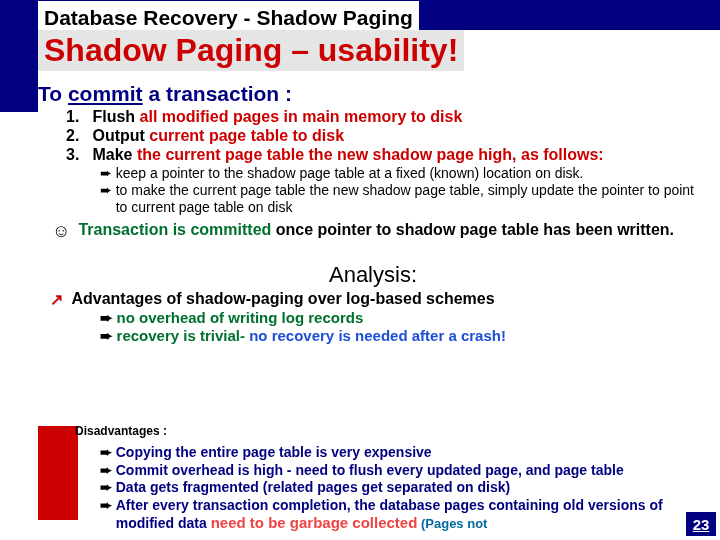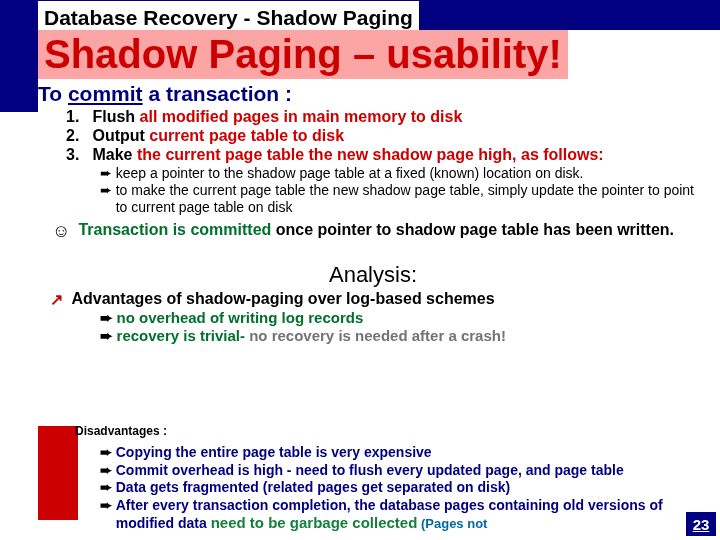--- a/index.html
+++ b/index.html
@@ -1,20 +1,20 @@
 <!DOCTYPE html>
 <html><head>
 <meta charset="utf-8">
 <style>
   * { margin: 0; padding: 0; box-sizing: border-box; }
   body { width: 720px; height: 540px; font-family: Arial, Helvetica, sans-serif; background: #fff; position: relative; overflow: hidden; }
   .top-band { position: absolute; top: 0; left: 0; width: 720px; height: 30px; background: #000080; }
   .top-band-small { position: absolute; top: 0; left: 0; width: 38px; height: 112px; background: #000080; }
   .header-title { position: absolute; top: 1px; left: 38px; background: #fff; font-size: 21px; font-weight: bold; color: #000; padding: 5px 6px; }
-  .main-title { position: absolute; top: 30px; left: 38px; background: #fca5a5; font-size: 40px; font-weight: bold; color: #cc0000; padding: 2px 6px; }
+  .main-title { position: absolute; top: 30px; left: 38px; background: #e5e5e5; font-size: 32px; font-weight: bold; color: #cc0000; padding: 2px 6px; }
   .content { position: absolute; top: 82px; left: 38px; width: 670px; color: #000; }
   .commit-line { font-size: 21px; font-weight: bold; color: #000080; margin-bottom: 2px; }
   .commit-line .underline { text-decoration: underline; }
   .ol1 { list-style: none; margin-left: 28px; font-size: 16px; font-weight: bold; }
   .ol1 li { margin-bottom: 1px; }
   .ol1 .num { display: inline-block; width: 22px; }
   .ol1 .red { color: #cc0000; }
   .sub1 { margin-left: 62px; font-size: 14px; }
   .sub1 .row { display: flex; align-items: flex-start; margin-bottom: 0; line-height: 1.2; }
   .sub1 .arrow { color: #000; font-size: 14px; margin-right: 4px; flex-shrink: 0; }
@@ -25,21 +25,21 @@
   .adv-row { display: flex; align-items: flex-start; font-size: 16px; font-weight: bold; }
   .adv-row .up { color: #cc0000; font-size: 16px; margin-right: 8px; margin-left: 12px; }
   .adv-sub { margin-left: 62px; font-size: 15px; font-weight: bold; color: #00702d; }
   .adv-sub .row { display: flex; align-items: flex-start; }
   .adv-sub .arrow { color: #000; margin-right: 4px; }
   .red-block { position: absolute; top: 426px; left: 38px; width: 40px; height: 94px; background: #cc0000; }
   .dis-row { position: absolute; top: 424px; left: 75px; font-size: 12px; font-weight: bold; color: #000; }
   .dis-sub { position: absolute; top: 444px; left: 100px; font-size: 14px; font-weight: bold; color: #000080; width: 590px; }
   .dis-sub .row { display: flex; align-items: flex-start; line-height: 1.25; }
   .dis-sub .arrow { color: #000; margin-right: 4px; flex-shrink: 0; }
-  .dis-sub .gc { color: #15803d; font-size: 15px; }
+  .dis-sub .gc { color: #ef4444; font-size: 15px; }
   .dis-sub .paren { color: #0369a1; font-size: 13px; }
   .pagenum { position: absolute; right: 4px; bottom: 4px; width: 30px; height: 24px; background: #000080; color: #fff; font-size: 15px; font-weight: bold; display: flex; align-items: center; justify-content: center; text-decoration: underline; }
 </style>
 </head>
 <body>
 
 <div class="top-band"></div>
 <div class="top-band-small"></div>
 
 <div class="header-title">Database Recovery - Shadow Paging</div>
@@ -91,21 +91,21 @@
       <span class="up">↗</span>
       <span>Advantages of shadow-paging over log-based schemes</span>
     </div>
     <div class="adv-sub">
       <div class="row">
         <span class="arrow">➨</span>
         <span>no overhead of writing log records</span>
       </div>
       <div class="row">
         <span class="arrow">➨</span>
-        <span><span>recovery is trivial-</span><span style="color:#737373"> no recovery is needed after a crash!</span></span>
+        <span><span>recovery is trivial-</span><span style="color:#1d4ed8"> no recovery is needed after a crash!</span></span>
       </div>
     </div>
   </div>
 
 </div>
 
 <div class="red-block"></div>
 <div class="dis-row">
   <span>Disadvantages :</span>
 </div>

